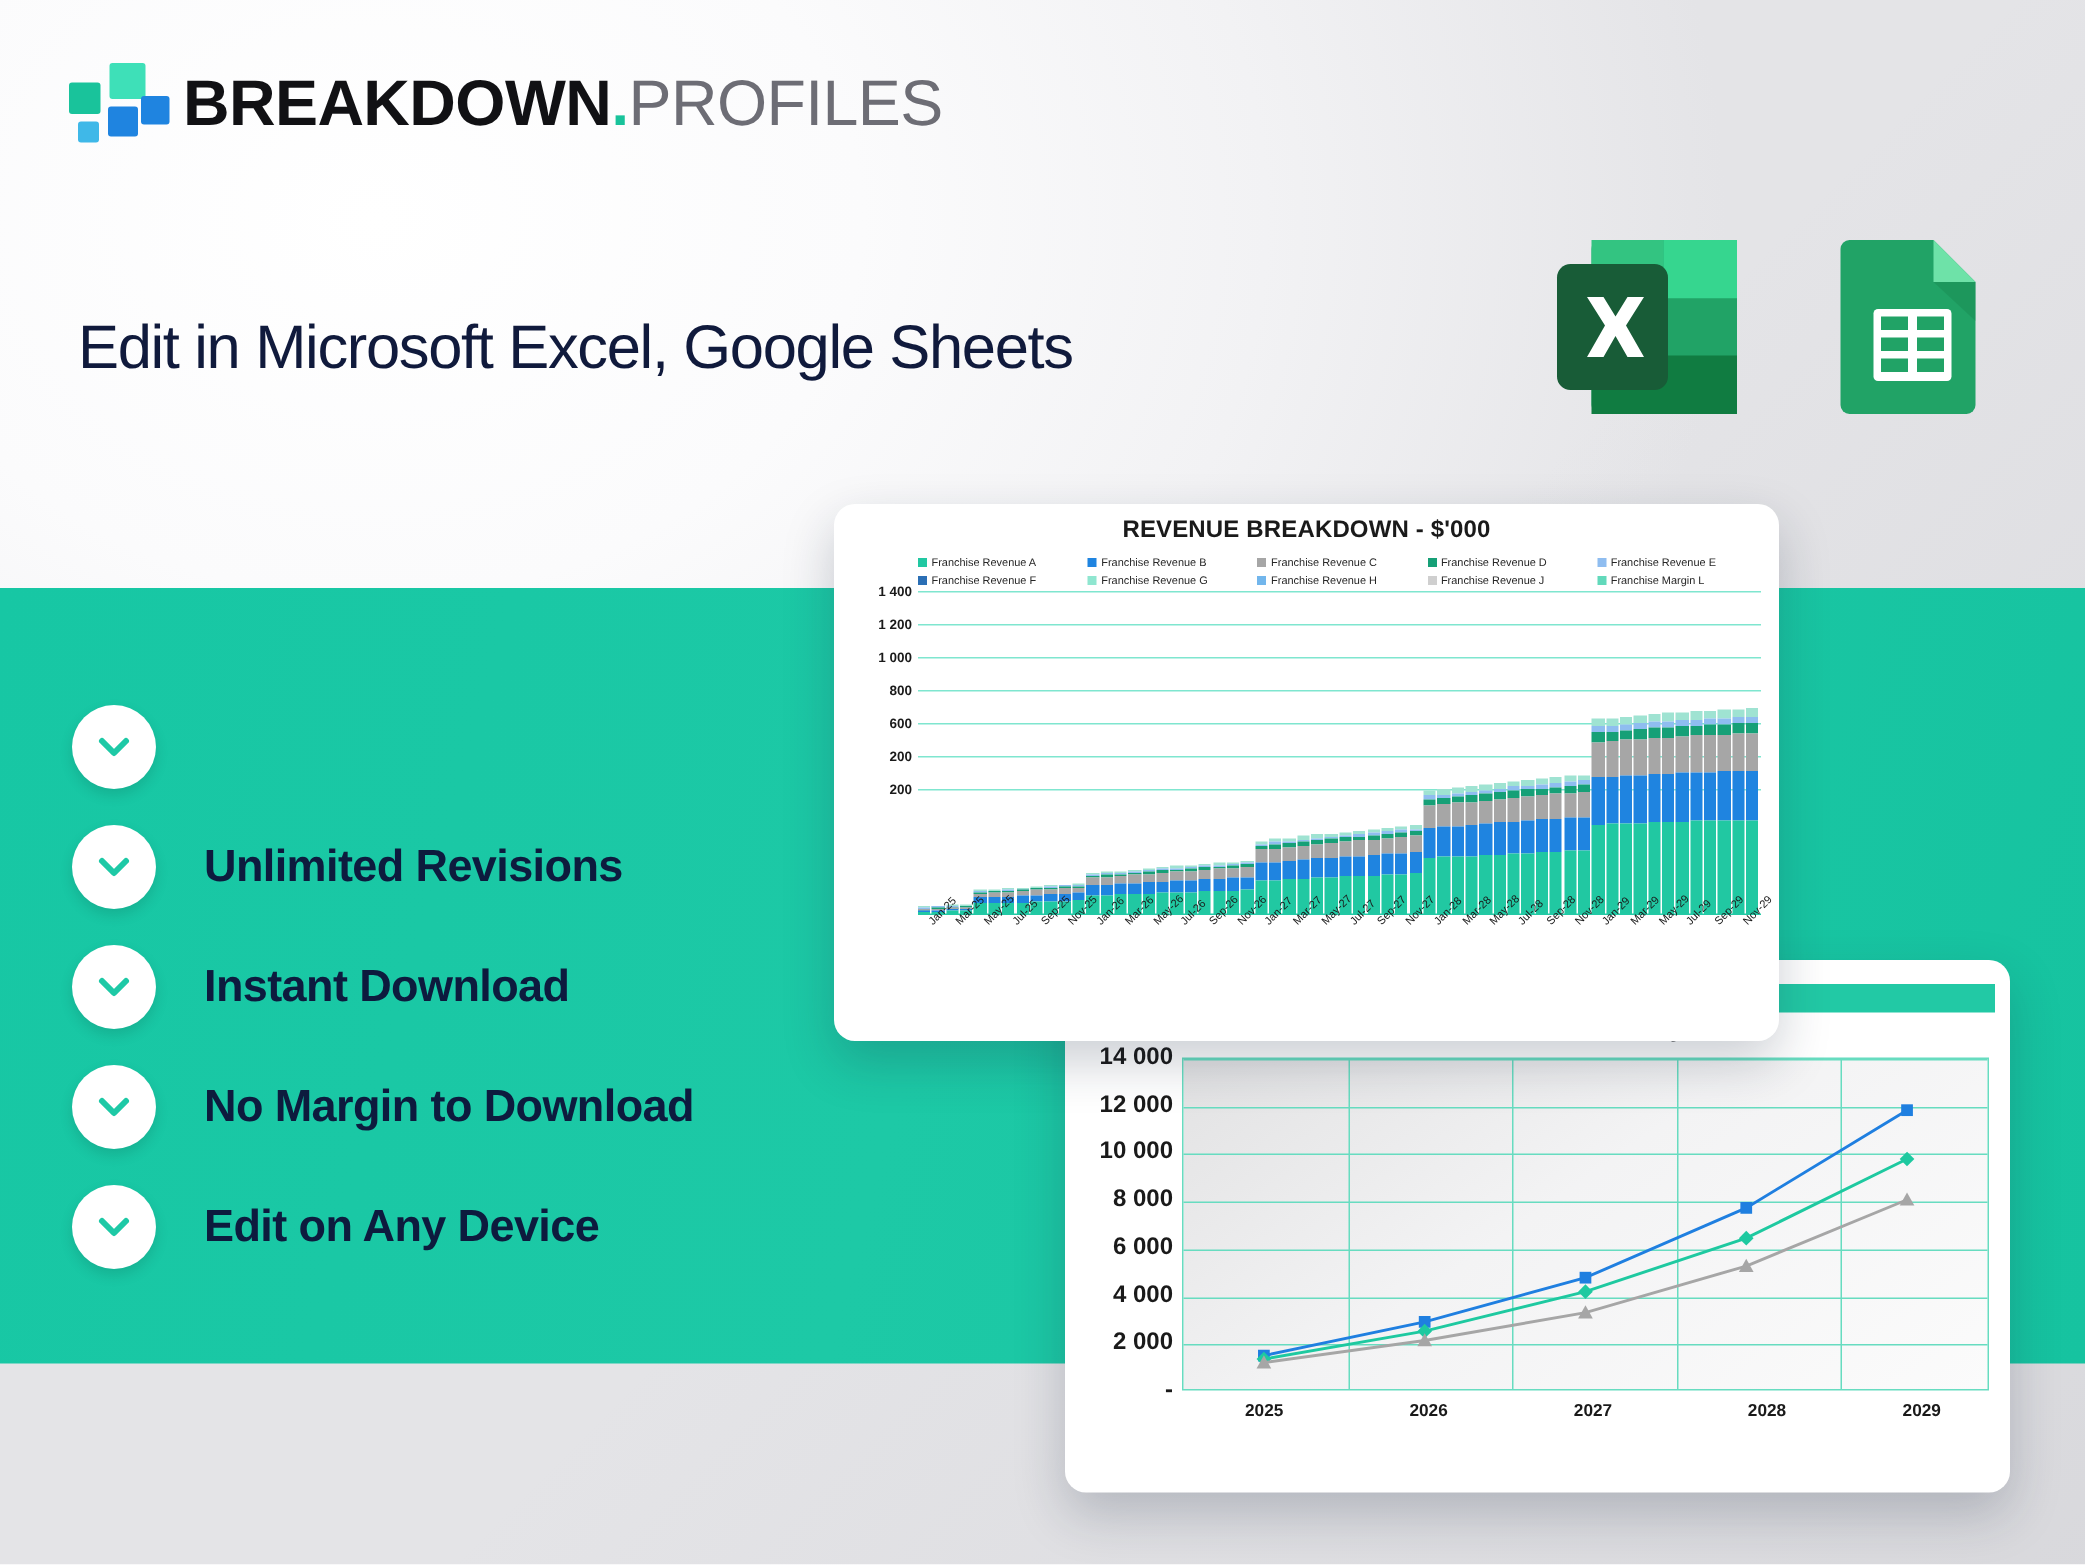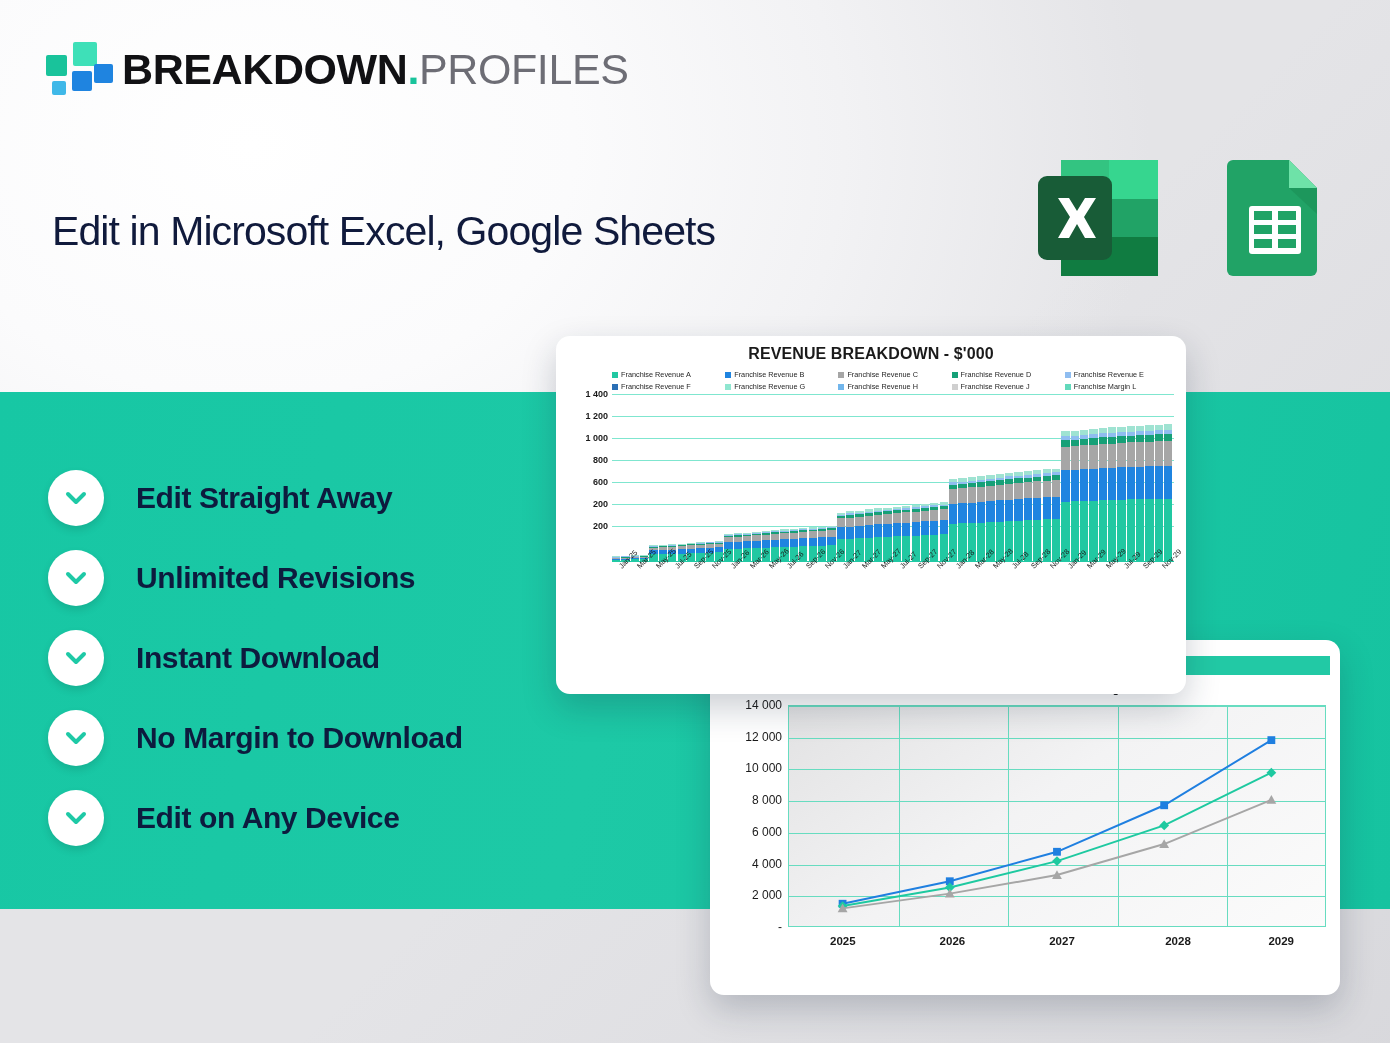--- a/index.html
+++ b/index.html
@@ -103,21 +103,21 @@
   
   .legend {
     display: grid; grid-template-columns: repeat(5, 1fr);
     gap: 3px 0; margin: 7px 8px 0 56px;
   }
   .legend-item { display: flex; align-items: center; font-size: 7.3px; color: #262626; }
   .legend-swatch { width: 6px; height: 6px; margin-right: 3px; flex: 0 0 6px; }
 
   
   .bar-plot {
-    position: relative; margin: 3px 12px 0 10px; height: 168px;
+    position: relative; margin: 3px 12px 0 10px; height: 216px;
   }
   .bar-y {
     position: absolute; left: 0; top: 0; width: 42px; height: 154px;
   }
   .bar-y span {
     position: absolute; right: 0; font-size: 9px; font-weight: 700;
     color: #1a1a1a; transform: translateY(-50%); white-space: nowrap;
   }
   .bar-grid { position: absolute; left: 46px; right: 0; top: 0; height: 154px; }
   .bar-grid i { position: absolute; left: 0; right: 0; height: 1px; background: #7fe6cf; }
@@ -134,21 +134,21 @@
   }
   .xlabels span {
     position: absolute; top: 2px; font-size: 7.4px; color: #1a1a1a;
     transform: rotate(-45deg); transform-origin: left top; white-space: nowrap;
   }
 
   
   .line-wrap { position: relative; margin: 10px 14px 0 10px; height: 268px; }
   .line-y { position: absolute; left: 0; top: 0; width: 62px; height: 222px; }
   .line-y span {
-    position: absolute; right: 0; font-size: 12px; font-weight: 400; color: #1a1a1a;
+    position: absolute; right: 0; font-size: 16px; font-weight: 700; color: #1a1a1a;
     transform: translateY(-50%); white-space: nowrap;
   }
   .line-plot {
     position: absolute; left: 68px; right: 0; top: 0; height: 222px;
     border: 1px solid #67dcc0;
     background: linear-gradient(145deg, #e2e2e3 0%, #f3f3f4 45%, #fbfbfb 100%);
   }
   .line-plot .h { position: absolute; left: 0; right: 0; height: 1px; background: #67dcc0; }
   .line-plot .v { position: absolute; top: 0; bottom: 0; width: 1px; background: #67dcc0; }
   .line-plot svg { position: absolute; inset: 0; }
@@ -209,21 +209,20 @@
 
   <div class="teal-band"></div>
 
   <div class="features">
     <div class="feature-row">
       <span class="feature-bullet">
         <svg width="30" height="30" viewBox="0 0 30 30">
             <path d="M7 11 L15 19 L23 11" fill="none" stroke="#1ec9a6" stroke-width="4" stroke-linecap="round" stroke-linejoin="round"></path>
           </svg>
       </span>
-      <span class="feature-label">Edit Straight Away</span>
     </div>
     <div class="feature-row">
       <span class="feature-bullet">
         <svg width="30" height="30" viewBox="0 0 30 30">
             <path d="M7 11 L15 19 L23 11" fill="none" stroke="#1ec9a6" stroke-width="4" stroke-linecap="round" stroke-linejoin="round"></path>
           </svg>
       </span>
       <span class="feature-label">Unlimited Revisions</span>
     </div>
     <div class="feature-row">

